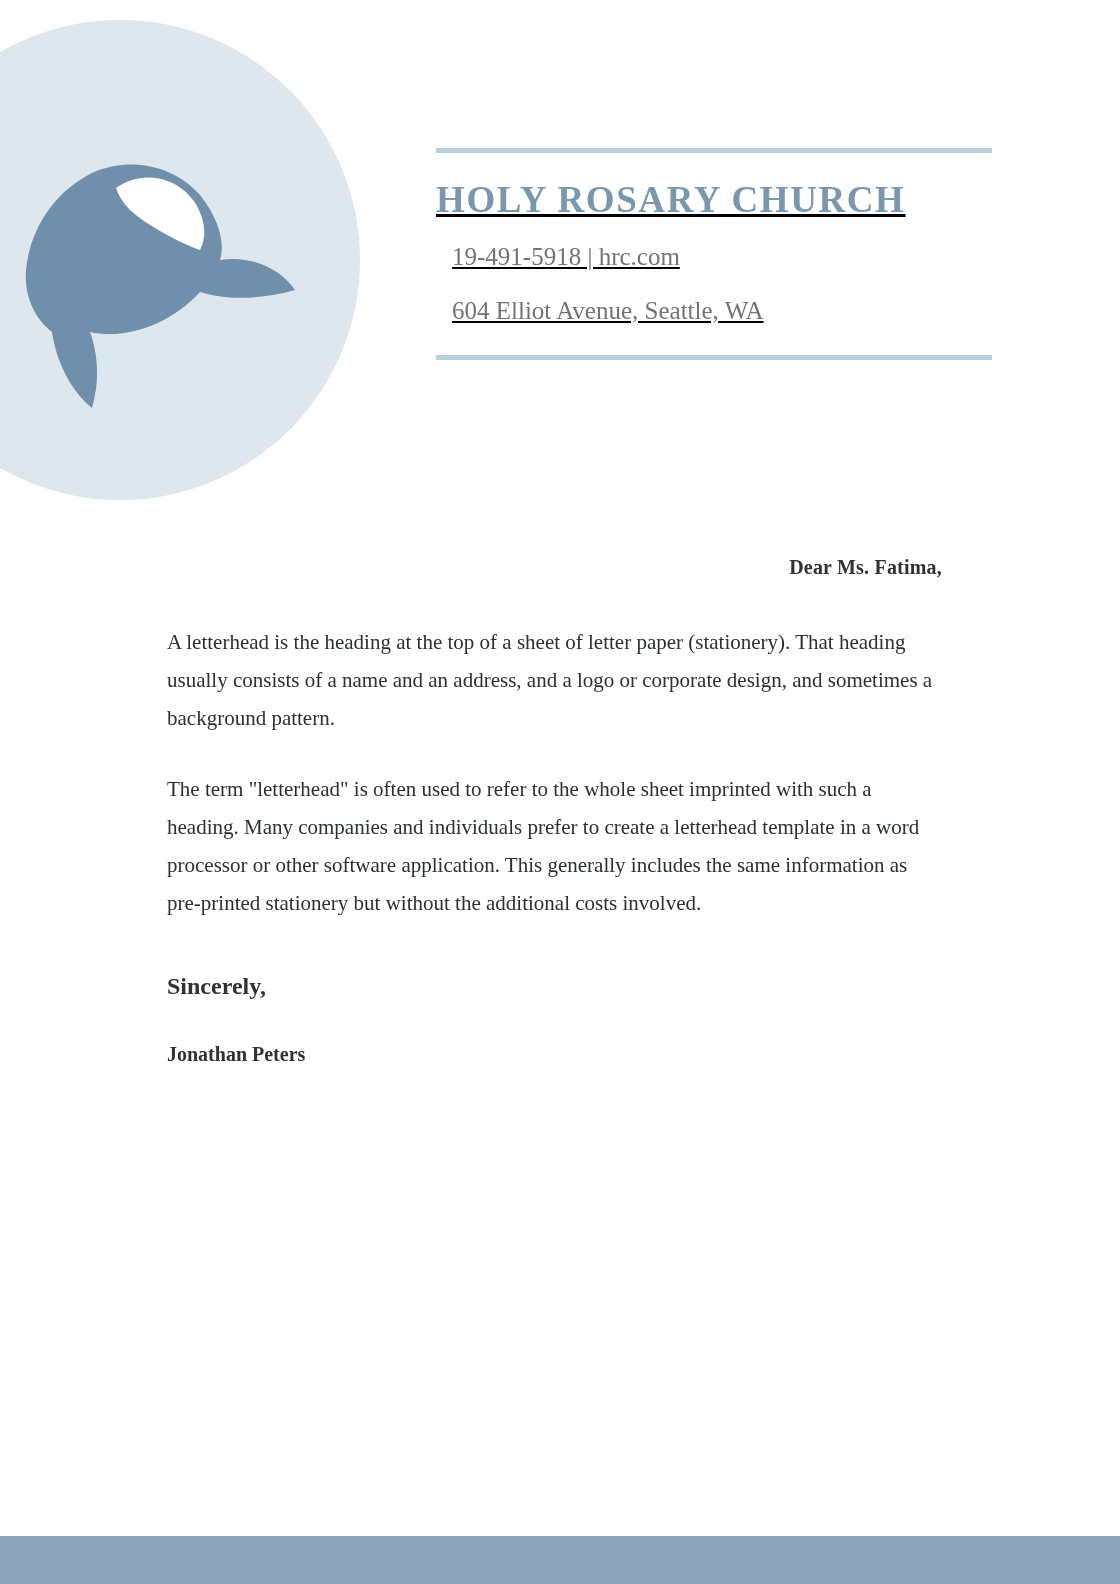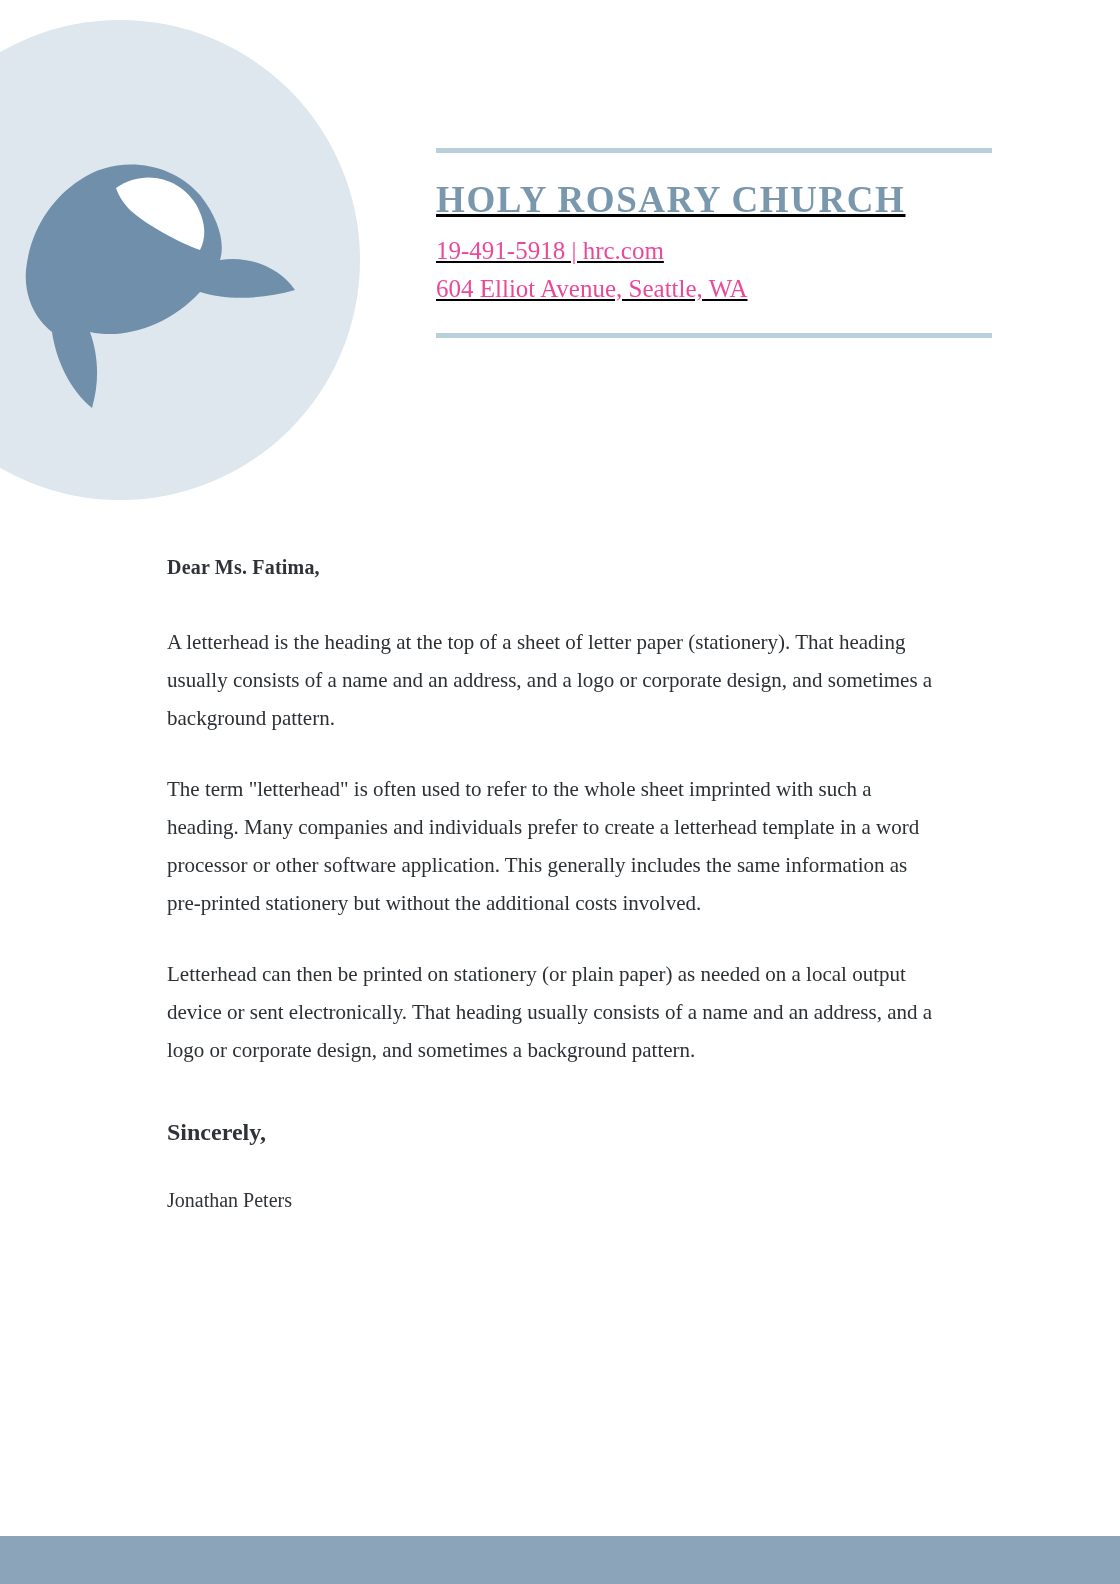--- a/index.html
+++ b/index.html
@@ -63,59 +63,60 @@
     letter-spacing: 1.6px;
     color: #7998ae;
     line-height: 1.15;
     margin: 0 0 10px 0;
     white-space: nowrap;
   }
 
   .org-contact {
     font-family: "Liberation Serif", serif;
     font-size: 25px;
-    color: #ec4899;
+    color: #737373;
     line-height: 1.55;
-    margin: 0;
+    margin: 16px;
   }
 
   
   .letter {
     position: absolute;
     left: 167px;
     top: 556px;
     width: 775px;
     color: #2f3338;
   }
 
   .salutation {
     font-size: 20px;
     font-weight: bold;
     margin: 0 0 44px 0;
     letter-spacing: 0.2px;
+    text-align: right;
   }
 
   .para {
     font-size: 21px;
     line-height: 1.82;
     margin: 12px 0 32px 0;
     color: #2b3034;
   }
 
   .para:last-of-type { margin-bottom: 0; }
 
   .closing {
     font-size: 24px;
     font-weight: bold;
     margin: 50px 0 38px 0;
   }
 
   .signature {
     font-size: 20px;
-    font-weight: normal;
+    font-weight: bold;
     line-height: 1.6;
     margin-top: 8px;
   }
 
   
   .footer-bar {
     position: absolute;
     left: 0;
     bottom: 0;
     width: 100%;
@@ -146,21 +147,20 @@
   </div>
 
 </div>
 
 <div class="letter">
 
   <p class="salutation">Dear Ms. Fatima,</p>
 
   <p class="para">A letterhead is the heading at the top of a sheet of letter paper (stationery). That heading usually consists of a name and an address, and a logo or corporate design, and sometimes a background pattern.</p>
   <p class="para">The term "letterhead" is often used to refer to the whole sheet imprinted with such a heading. Many companies and individuals prefer to create a letterhead template in a word processor or other software application. This generally includes the same information as pre-printed stationery but without the additional costs involved.</p>
-  <p class="para">Letterhead can then be printed on stationery (or plain paper) as needed on a local output device or sent electronically. That heading usually consists of a name and an address, and a logo or corporate design, and sometimes a background pattern.</p>
 
   <p class="closing">Sincerely,</p>
 
   <div class="signature">
     <div>Jonathan Peters</div>
   </div>
 
 </div>
 
 <div class="footer-bar"></div>

